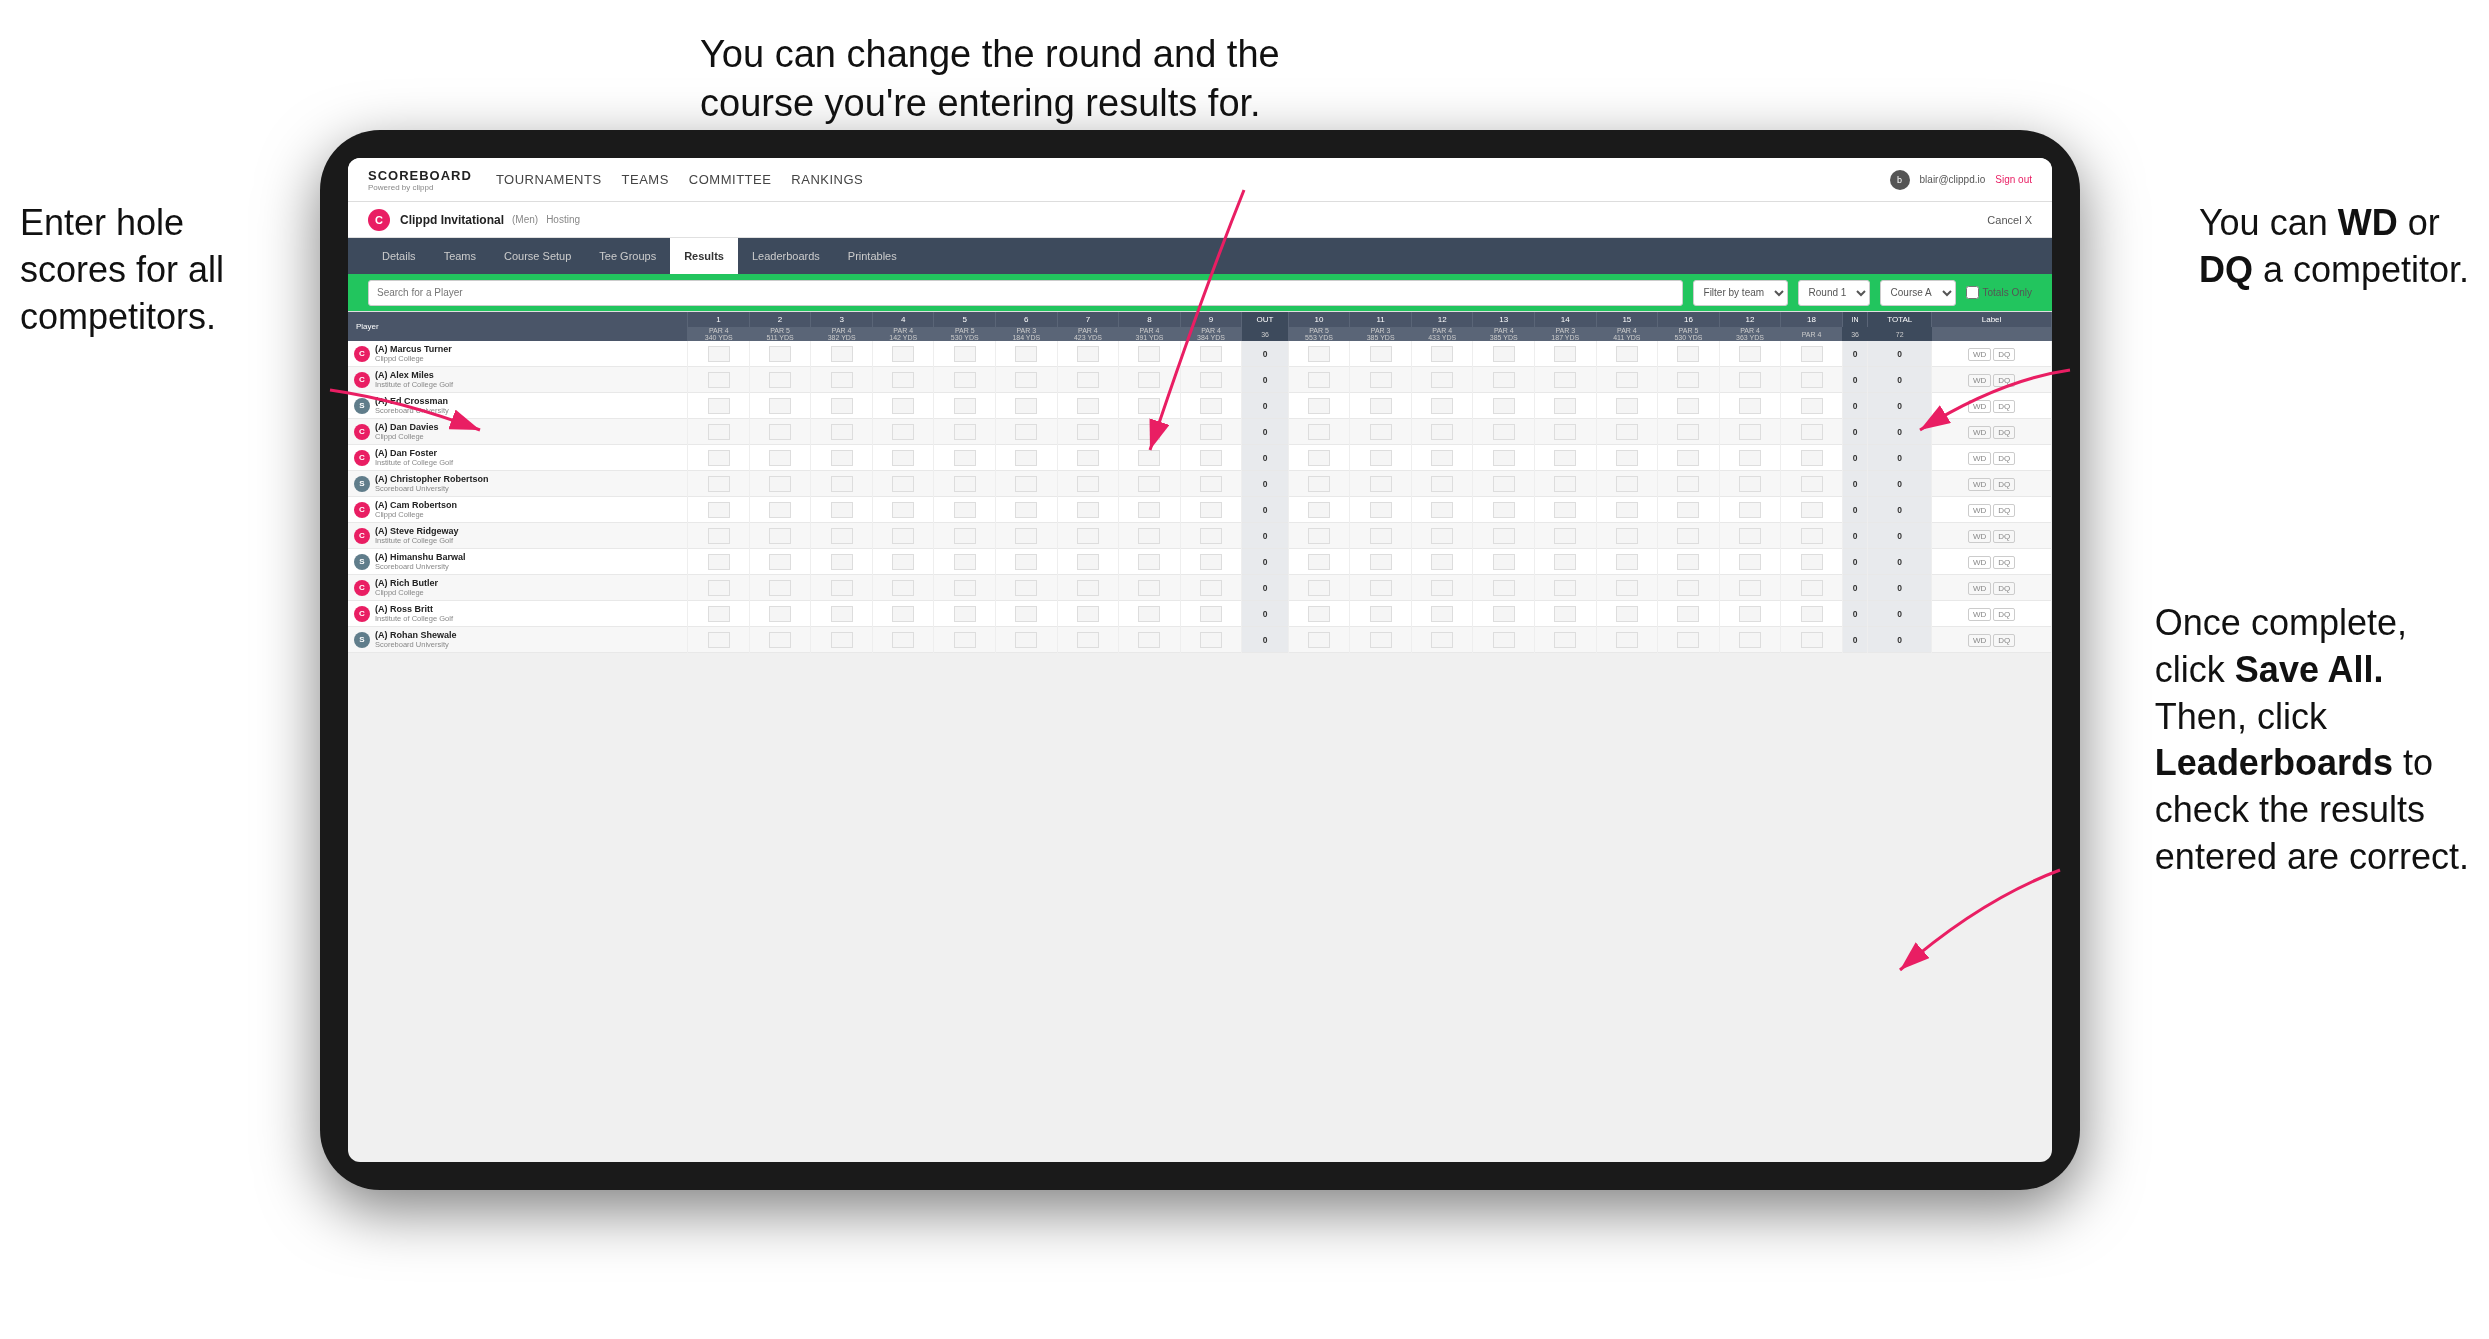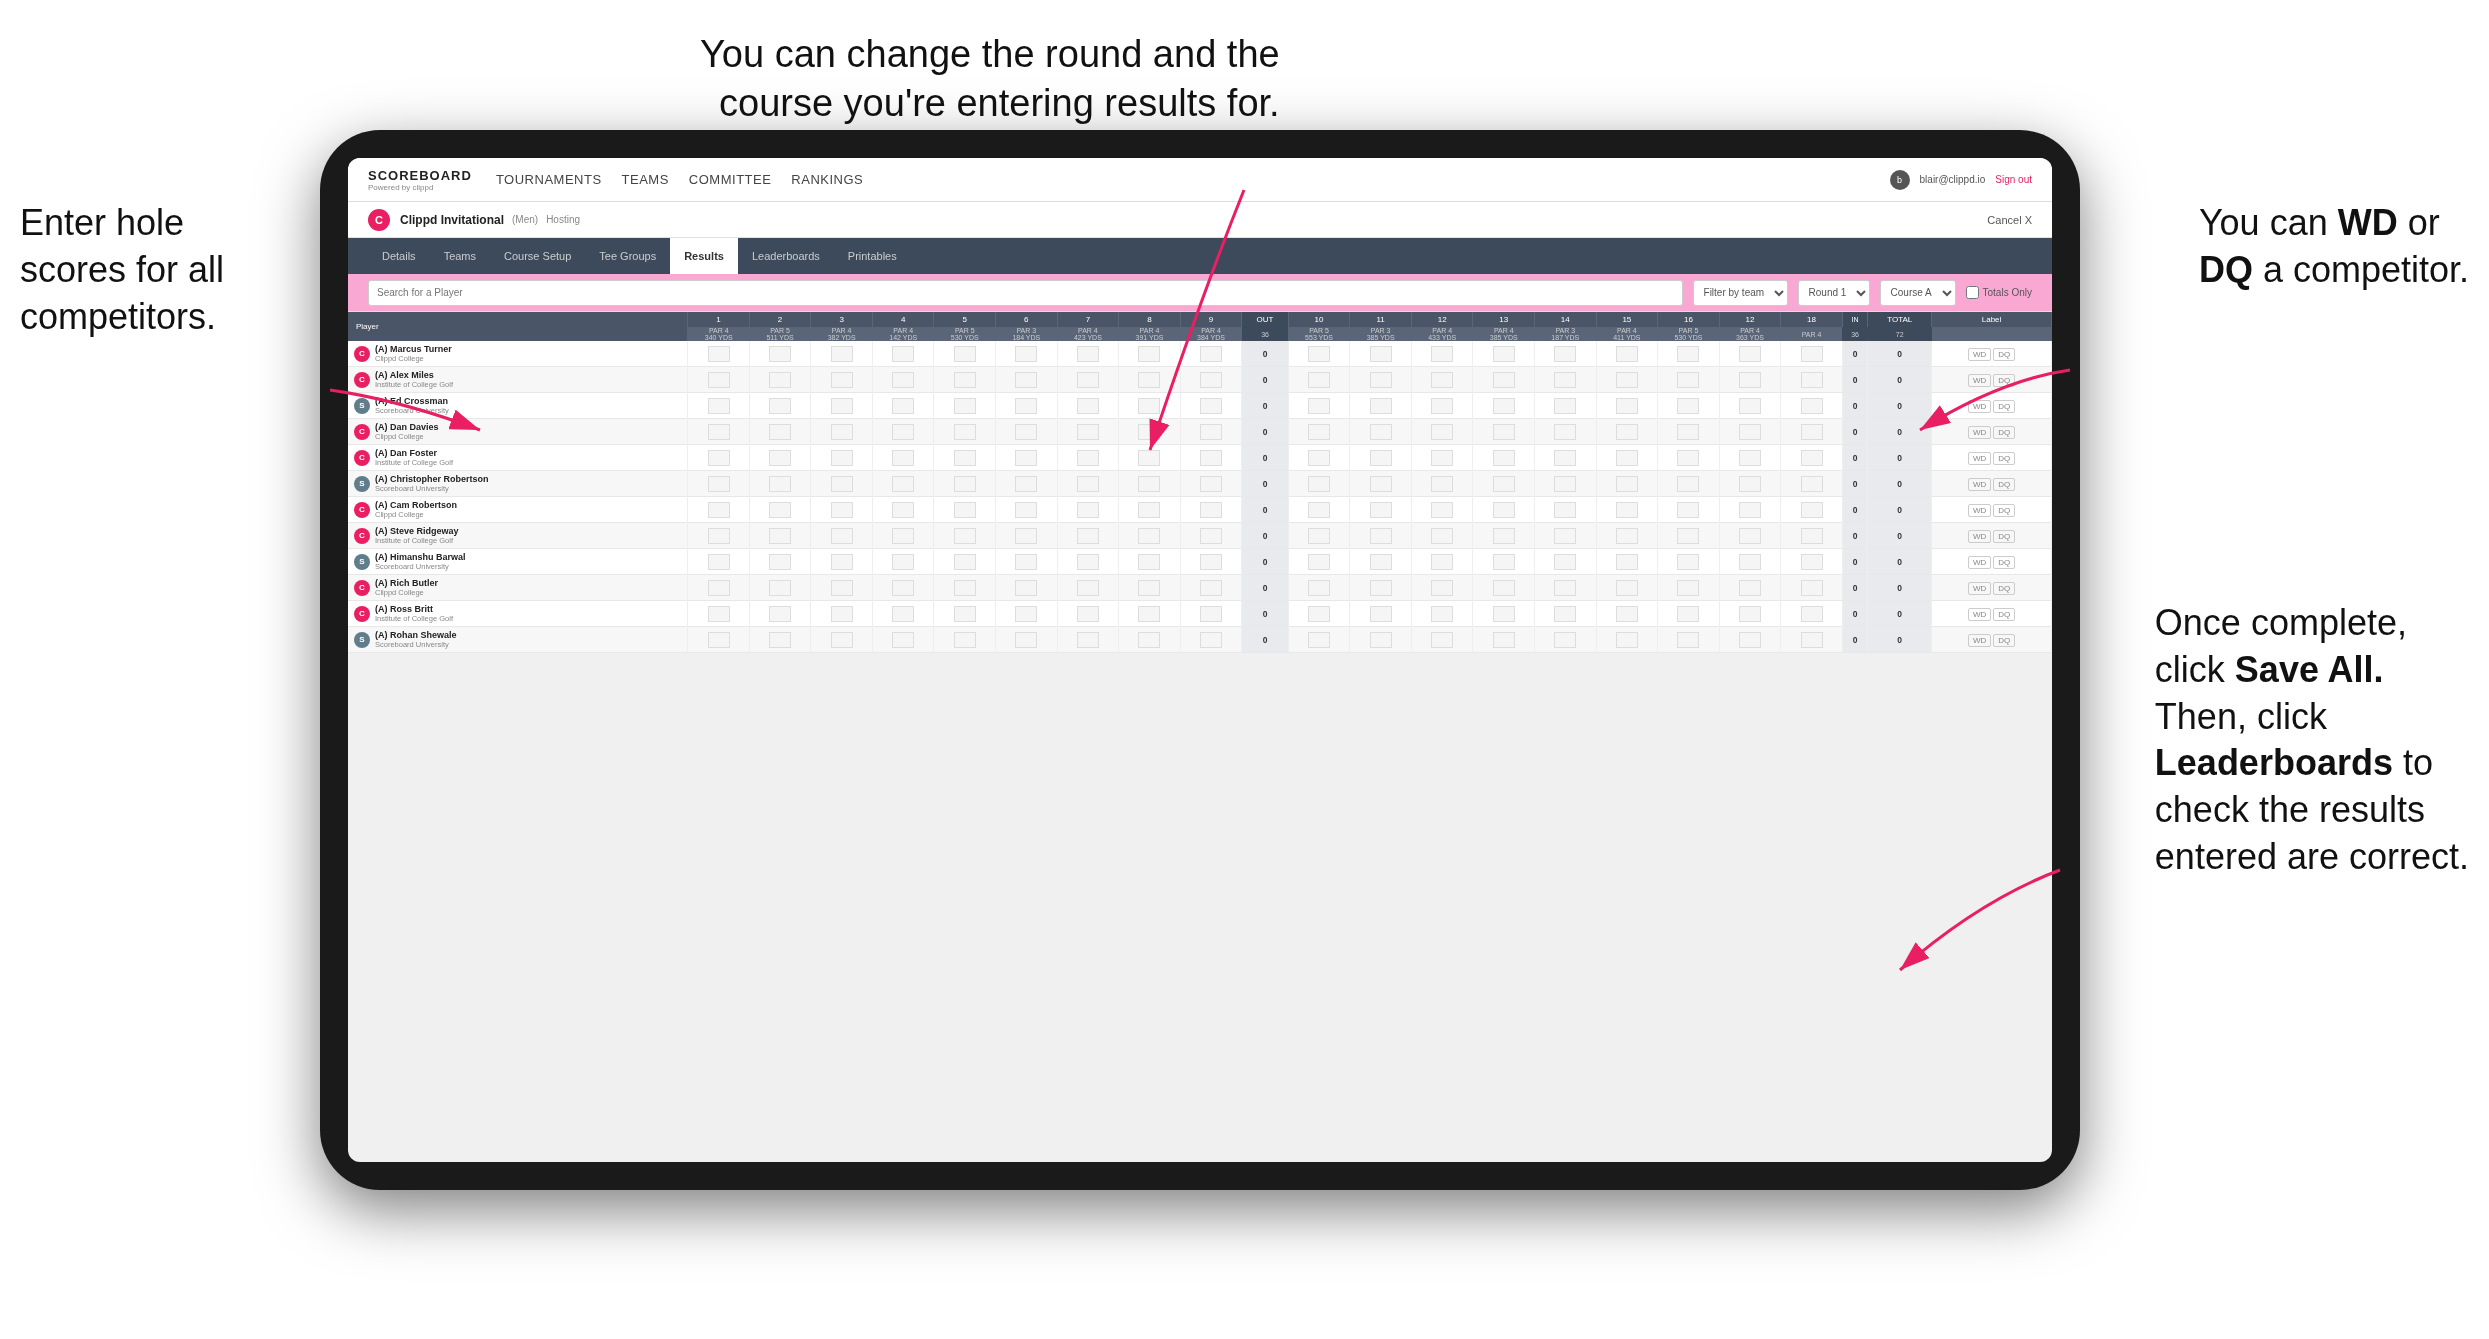--- a/index.html
+++ b/index.html
@@ -19,21 +19,21 @@
       color: #111;
       line-height: 1.3;
       max-width: 320px;
     }
     .annotation strong { font-weight: bold; }
 
     #ann-top {
       top: 30px;
       left: 700px;
       max-width: 700px;
-      text-align: right;
+      text-align: left;
       font-size: 38px;
     }
     #ann-left {
       top: 200px;
       left: 20px;
       max-width: 280px;
       font-size: 36px;
     }
     #ann-right-top {
       top: 200px;
@@ -190,21 +190,21 @@
       cursor: pointer;
     }
     .tab-item.active {
       background: #fff;
       color: #333;
       font-weight: 600;
     }
 
     
     .filters-row {
-      background: #f9a8d4;
+      background: #22c55e;
       display: flex;
       align-items: center;
       padding: 6px 20px;
       border-bottom: 1px solid #e0e0e0;
       gap: 10px;
       flex-shrink: 0;
       height: 38px;
     }
     .search-input {
       flex: 1;

